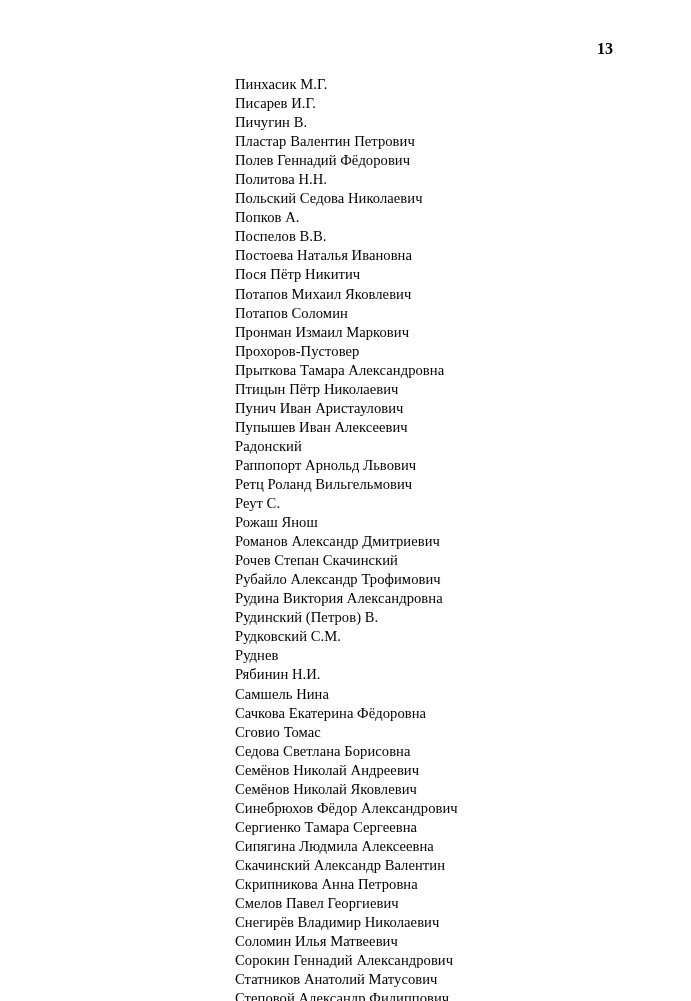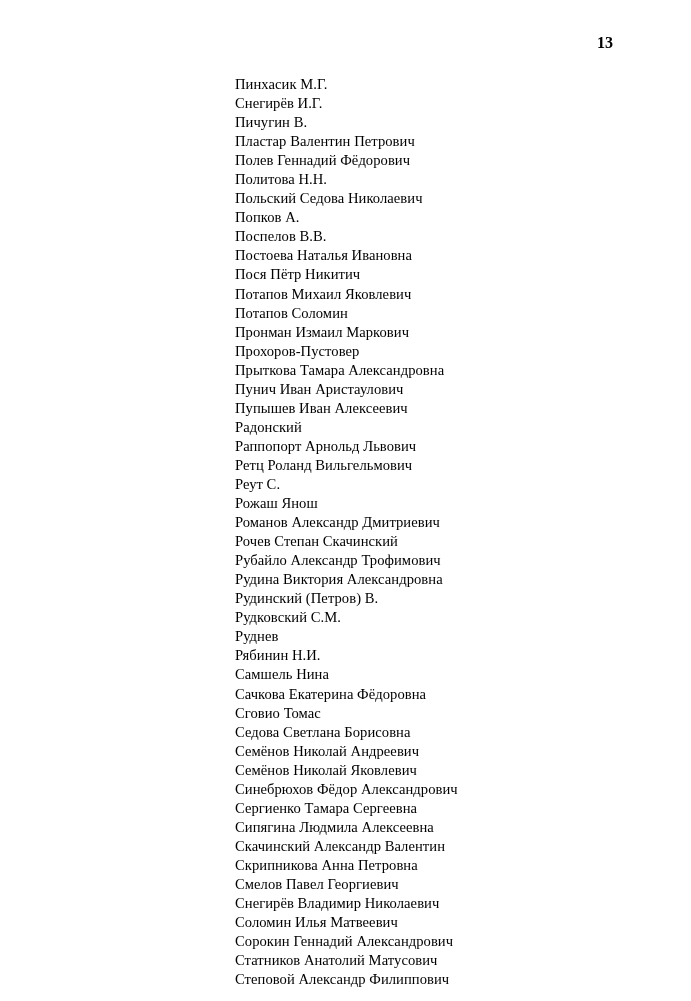--- a/index.html
+++ b/index.html
@@ -16,21 +16,21 @@
     overflow: hidden;
   }
   .page {
     position: relative;
     width: 691px;
     height: 1001px;
     box-sizing: border-box;
   }
   .page-number {
     position: absolute;
-    top: 34px;
+    top: 40px;
     right: 78px;
     font-family: "Liberation Serif", serif;
     font-size: 16px;
     font-weight: bold;
     letter-spacing: 0px;
   }
   .name-list {
     position: absolute;
     top: 68px;
     left: 228px;
@@ -49,35 +49,36 @@
 </style>
 </head>
 <body>
 
 <div class="page">
 
   <div class="page-number">13</div>
 
   <ul class="name-list">
     <li>Пинхасик М.Г.</li>
-    <li>Снегирёв И.Г.</li>
+    <li>Писарев И.Г.</li>
     <li>Пичугин В.</li>
     <li>Пластар Валентин Петрович</li>
     <li>Полев Геннадий Фёдорович</li>
     <li>Политова Н.Н.</li>
     <li>Польский Седова Николаевич</li>
     <li>Попков А.</li>
     <li>Поспелов В.В.</li>
     <li>Постоева Наталья Ивановна</li>
     <li>Пося Пётр Никитич</li>
     <li>Потапов Михаил Яковлевич</li>
     <li>Потапов Соломин</li>
     <li>Пронман Измаил Маркович</li>
     <li>Прохоров-Пустовер</li>
     <li>Прыткова Тамара Александровна</li>
+    <li>Птицын Пётр Николаевич</li>
     <li>Пунич Иван Аристаулович</li>
     <li>Пупышев Иван Алексеевич</li>
     <li>Радонский</li>
     <li>Раппопорт Арнольд Львович</li>
     <li>Ретц Роланд Вильгельмович</li>
     <li>Реут С.</li>
     <li>Рожаш Янош</li>
     <li>Романов Александр Дмитриевич</li>
     <li>Рочев Степан Скачинский</li>
     <li>Рубайло Александр Трофимович</li>

